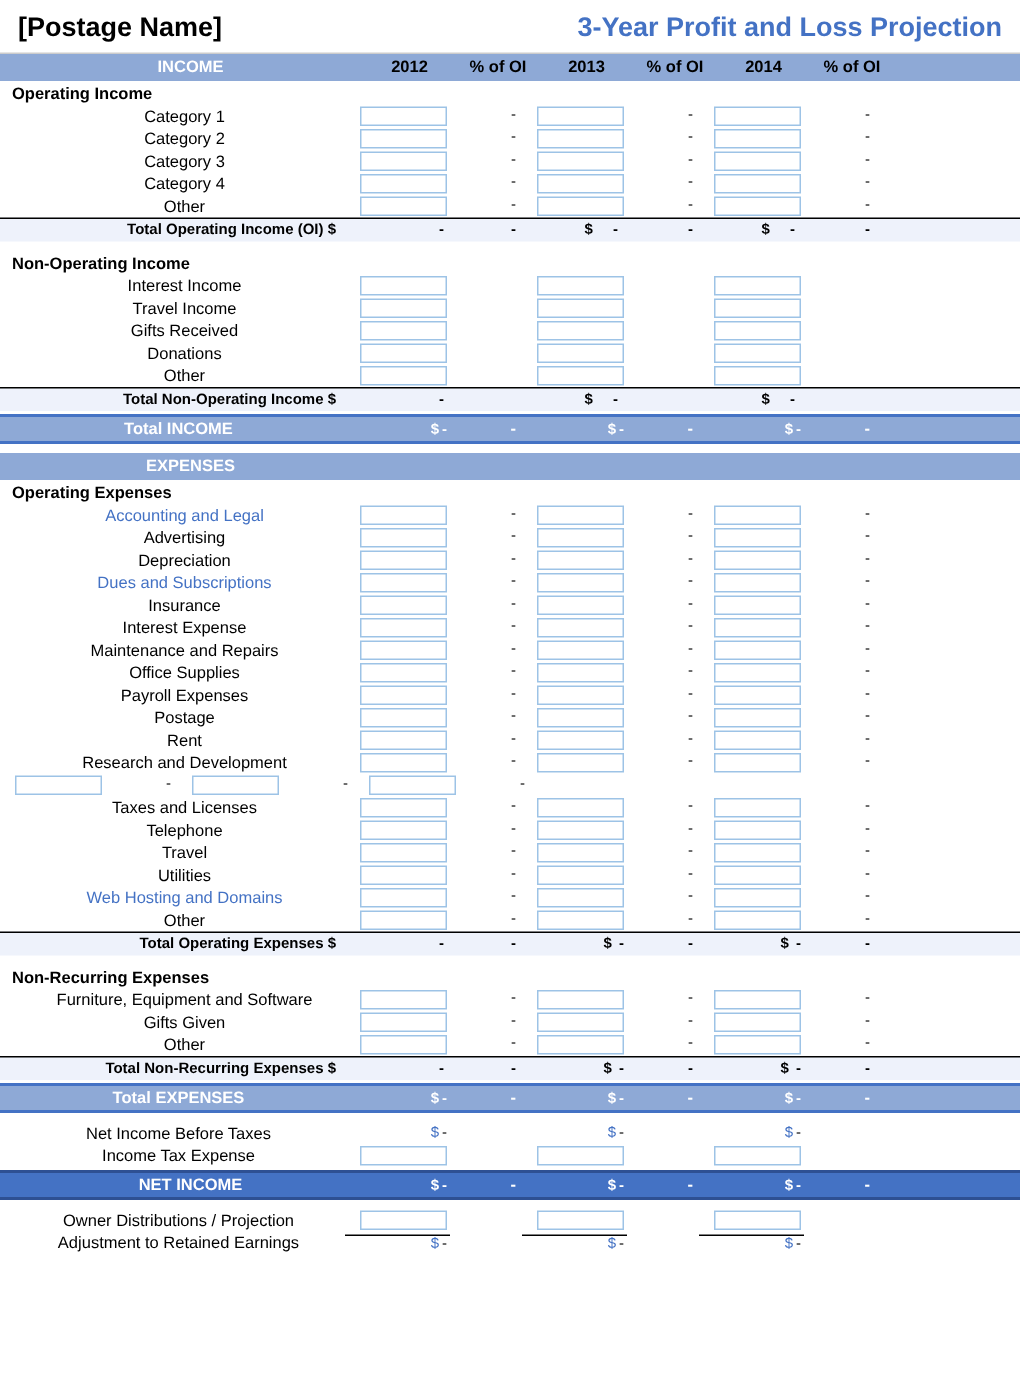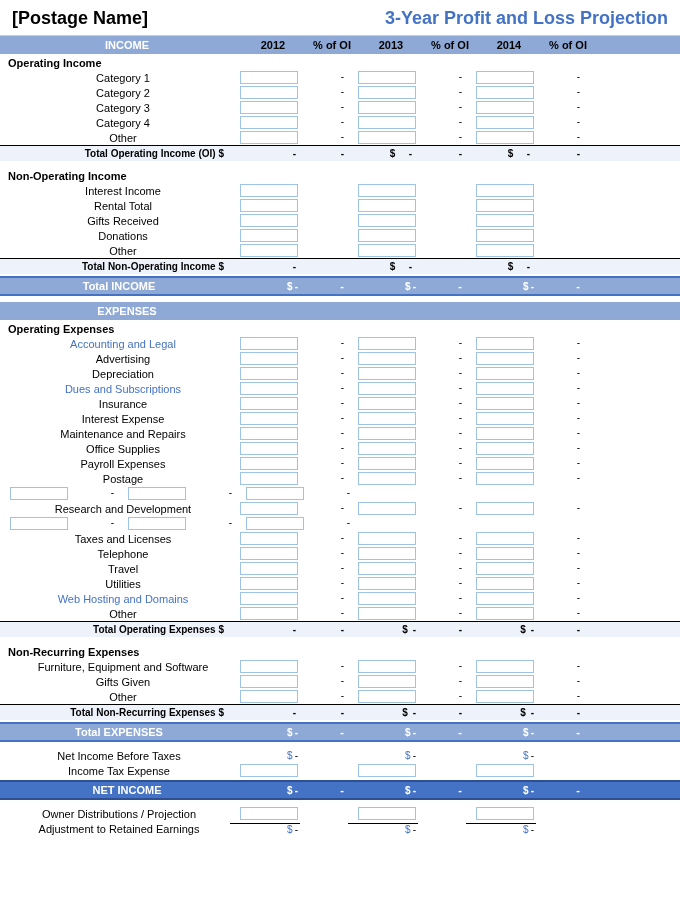--- a/index.html
+++ b/index.html
@@ -276,21 +276,21 @@
         <input type="text" value="" style="">
       </div>
     <div class="pct-col"></div>
     <div class="val-col">
         <input type="text" value="" style="">
       </div>
     <div class="pct-col"></div>
   </div>
 </div>
 <div class="row indent1">
-  <div class="label-col">Rental Total</div>
+  <div class="label-col">Travel Income</div>
   <div class="three-years">
     <div class="val-col">
         <input type="text" value="" style="">
       </div>
     <div class="pct-col"></div>
     <div class="val-col">
         <input type="text" value="" style="">
       </div>
     <div class="pct-col"></div>
     <div class="val-col">
@@ -564,20 +564,21 @@
         <input type="text" value="" style="">
       </div>
     <div class="pct-col dash-pct">-</div>
     <div class="val-col">
         <input type="text" value="" style="">
       </div>
     <div class="pct-col dash-pct">-</div>
   </div>
 </div>
 <div class="row indent1">
+  <div class="label-col">Rent</div>
   <div class="three-years">
     <div class="val-col">
         <input type="text" value="" style="">
       </div>
     <div class="pct-col dash-pct">-</div>
     <div class="val-col">
         <input type="text" value="" style="">
       </div>
     <div class="pct-col dash-pct">-</div>
     <div class="val-col">

